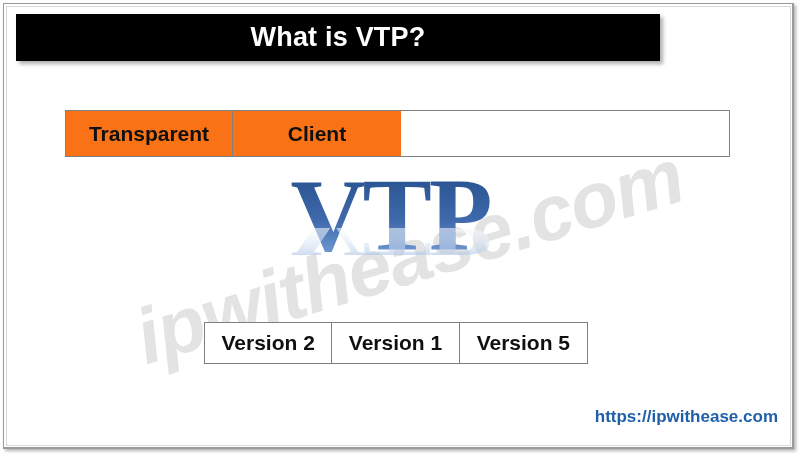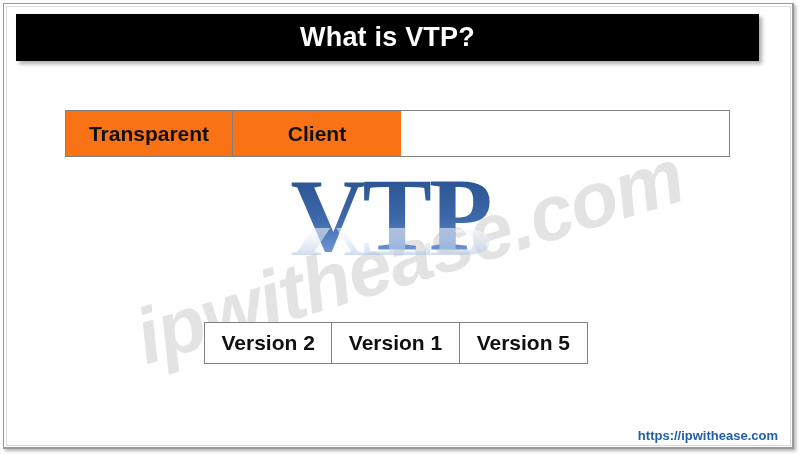--- a/index.html
+++ b/index.html
@@ -44,21 +44,21 @@
     box-sizing: border-box;
     border: 1px solid #d9d9d9;
     background: #ffffff;
   }
 
   
   .title-banner {
     position: absolute;
     left: 16px;
     top: 14px;
-    width: 743px;
+    width: 644px;
     height: 47px;
     background: #000000;
     box-shadow: 3px 3px 4px rgba(0,0,0,0.32);
     display: flex;
     align-items: center;
     justify-content: center;
   }
   .title-text {
     color: #ffffff;
     font-size: 27px;
@@ -194,22 +194,22 @@
     background-clip: text;
     color: transparent;
     -webkit-text-fill-color: transparent;
     opacity: 0.55;
   }
 
   
   .footer-url {
     position: absolute;
     right: 22px;
-    bottom: 12px;
-    font-size: 13px;
+    bottom: 28px;
+    font-size: 17px;
     font-weight: bold;
     color: #1f5faa;
     font-family: "Liberation Sans", sans-serif;
     z-index: 7;
   }
 </style>
 </head>
 <body>
 
 <div id="canvas">

